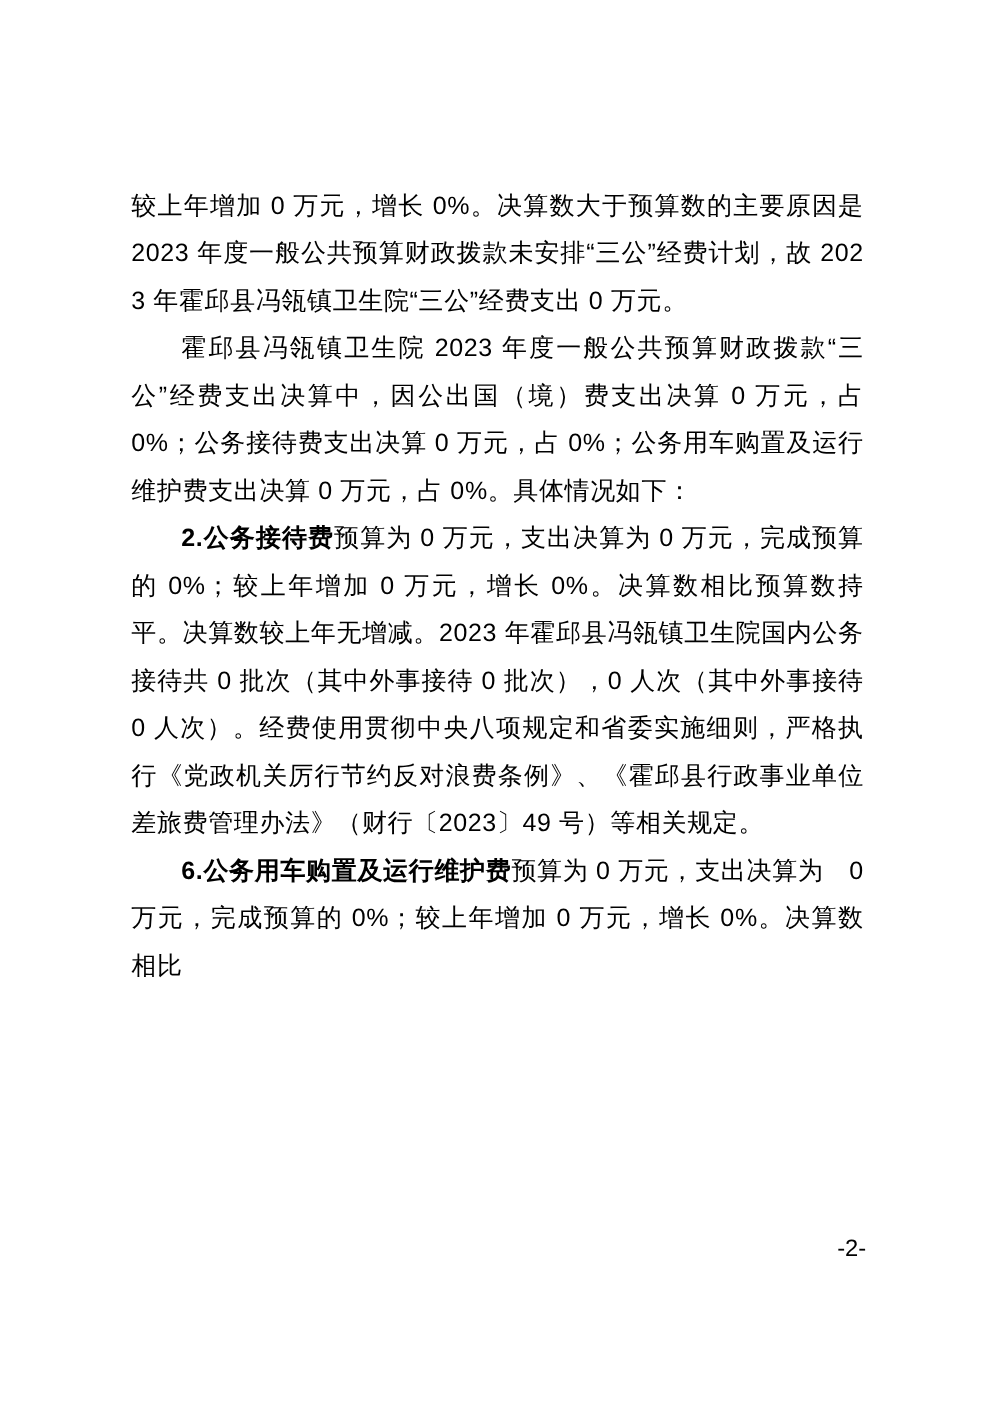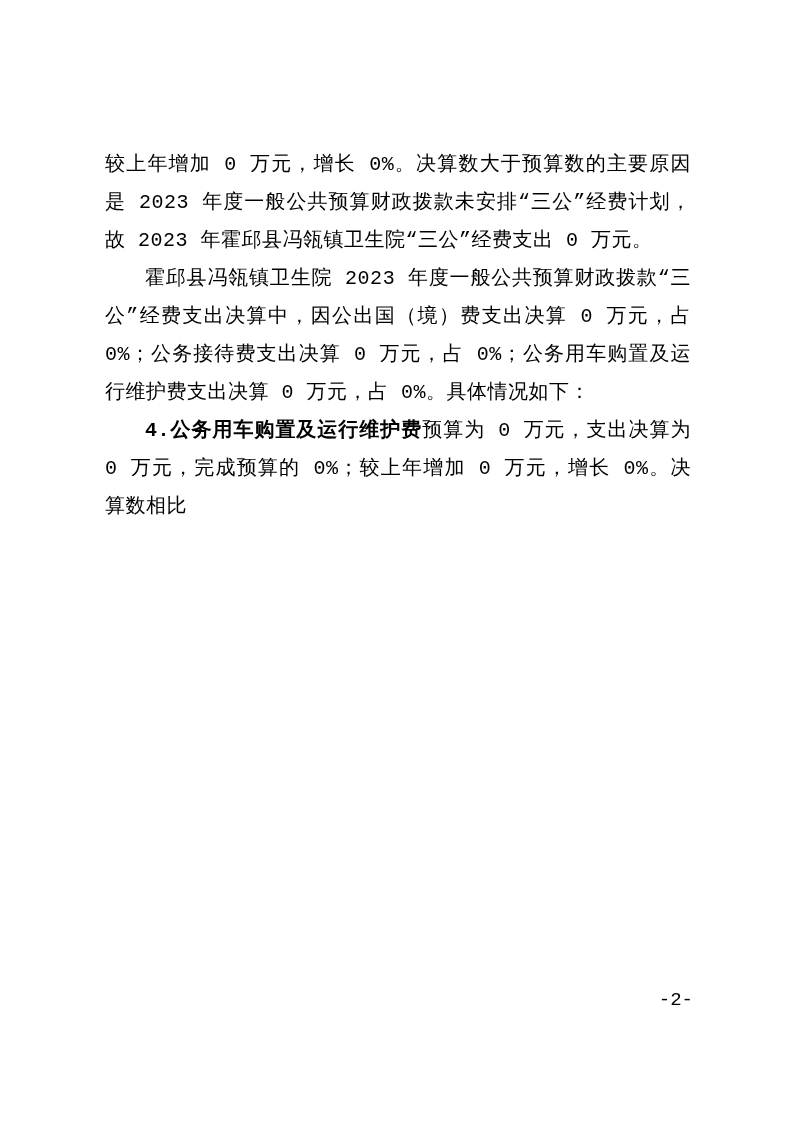--- a/index.html
+++ b/index.html
@@ -7,21 +7,21 @@
       padding: 0;
       background: #ffffff;
     }
     .page {
       position: relative;
       width: 793px;
       height: 1122px;
       background: #ffffff;
       box-sizing: border-box;
       overflow: hidden;
-      font-family: Liberation Mono, monospace;
+      font-family: Liberation Sans, sans-serif;
       color: #000000;
     }
     .text-block {
       position: absolute;
       top: 146px;
       left: 105px;
       width: 586px;
     }
     .para {
       margin: 0;
@@ -56,22 +56,23 @@
 <div class="page">
 
   <div class="text-block">
 
     <p class="para no-indent"><span>较上年增加 0 万元，增长 0%。决算数大于预算数的主要原因是 2023 年度一般公共预算财政拨款未安排“三公”经费计划，故 2023 年霍邱县冯瓴镇卫生院“三公”经费支出 0 万元。</span></p>
 
 
     <p class="para indent"><span>霍邱县冯瓴镇卫生院 2023 年度一般公共预算财政拨款“三公”经费支出决算中，因公出国（境）费支出决算 0 万元，占 0%；公务接待费支出决算 0 万元，占 0%；公务用车购置及运行维护费支出决算 0 万元，占 0%。具体情况如下：</span></p>
 
 
+    <p class="para indent"><span class="lead">2.公务接待费</span><span>预算为 0 万元，支出决算为 0 万元，完成预算的 0%；较上年增加 0 万元，增长 0%。决算数相比预算数持平。决算数较上年无增减。2023 年霍邱县冯瓴镇卫生院国内公务接待共 0 批次（其中外事接待 0 批次），0 人次（其中外事接待 0 人次）。经费使用贯彻中央八项规定和省委实施细则，严格执行《党政机关厉行节约反对浪费条例》、《霍邱县行政事业单位差旅费管理办法》（财行〔2023〕49 号）等相关规定。</span></p>
 
-    <p class="para indent"><span class="lead">4.公务用车购置及运行维护费</span><span>预算为 0 万元，支出决算为　0 万元，完成预算的 0%；较上年增加 0 万元，增长 0%。决算数相比</span></p>
+    <p class="para indent"><span class="lead">6.公务用车购置及运行维护费</span><span>预算为 0 万元，支出决算为　0 万元，完成预算的 0%；较上年增加 0 万元，增长 0%。决算数相比</span></p>
 
   </div>
 
   <div class="page-footer">
     <span class="page-number">-2-</span>
   </div>
 
 </div>
 
 </body></html>

